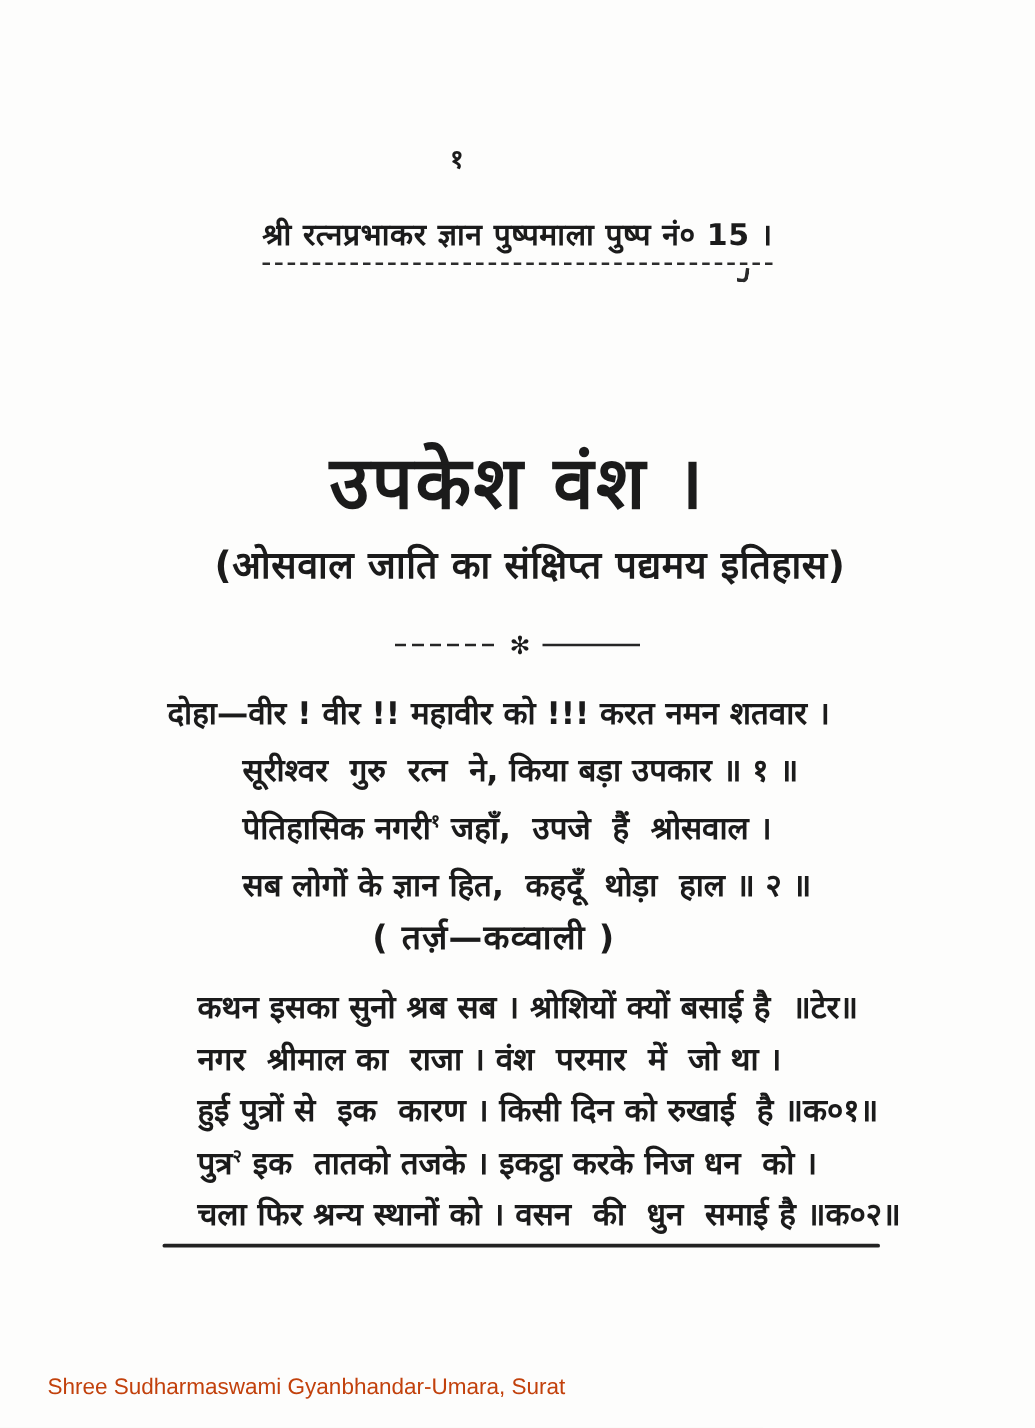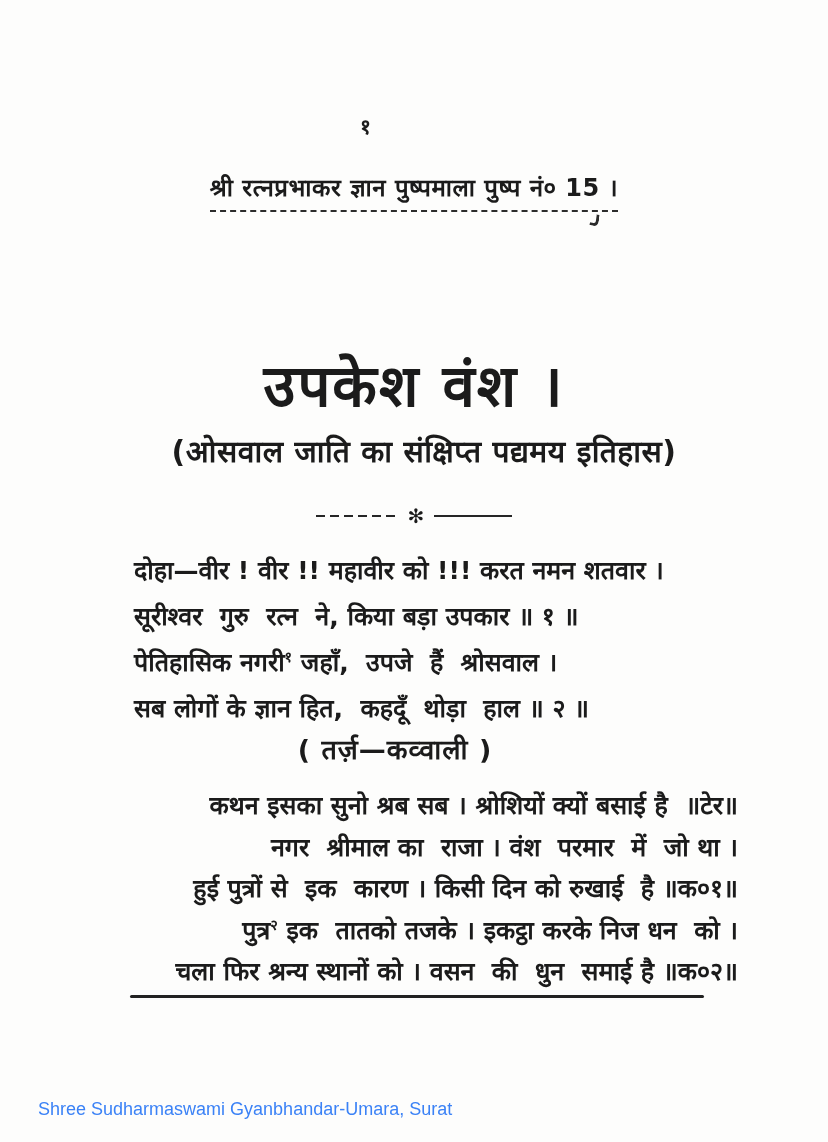--- a/index.html
+++ b/index.html
@@ -68,29 +68,29 @@
   .div-line { height: 2px; background: #262626; }
   .div-line.left {
     width: 82px;
     background: repeating-linear-gradient(90deg, #262626 0 9px, transparent 9px 14px);
   }
   .div-line.right { width: 78px; }
   .divider .star { font-size: 20px; margin: 0 10px; font-weight: bold; color: #1b1b1b; }
 
   .doha { position: absolute; top: 548px; left: 134px; width: 580px; }
   .doha .vline { font-size: 25px; line-height: 46px; }
-  .doha .indented { }
+  .doha .indented { margin-left: 60px; }
 
   .tarz {
     position: absolute; top: 730px; left: 0; width: 790px;
     text-align: center; font-size: 27px; letter-spacing: 1px;
   }
 
   .kavvali { position: absolute; top: 785px; left: 158px; width: 580px; }
-  .kavvali .vline { font-size: 25px; line-height: 41.5px; text-align: right; }
+  .kavvali .vline { font-size: 25px; line-height: 41.5px; }
 
   sup.fn {
     font-size: 58%;
     vertical-align: super;
     line-height: 0;
   }
 
   .footnote-rule {
     position: absolute; top: 995px; left: 130px;
     width: 574px; height: 3px; background: #222;
@@ -100,21 +100,21 @@
     position: absolute; top: 1013px; left: 176px;
     font-size: 21px; letter-spacing: 0.5px;
   }
 
   .footer {
     position: absolute; top: 1099px; left: 0; width: 828px;
     display: flex; justify-content: space-between;
     padding: 0 40px 0 38px;
     font-family: "Liberation Sans", sans-serif;
     font-size: 18px;
-    color: #3b82f6;
+    color: #c2410c;
     font-weight: normal;
   }
 </style>
 </head>
 <body>
 
 <div class="page">
 
   <div class="page-number dev">१</div>
 

